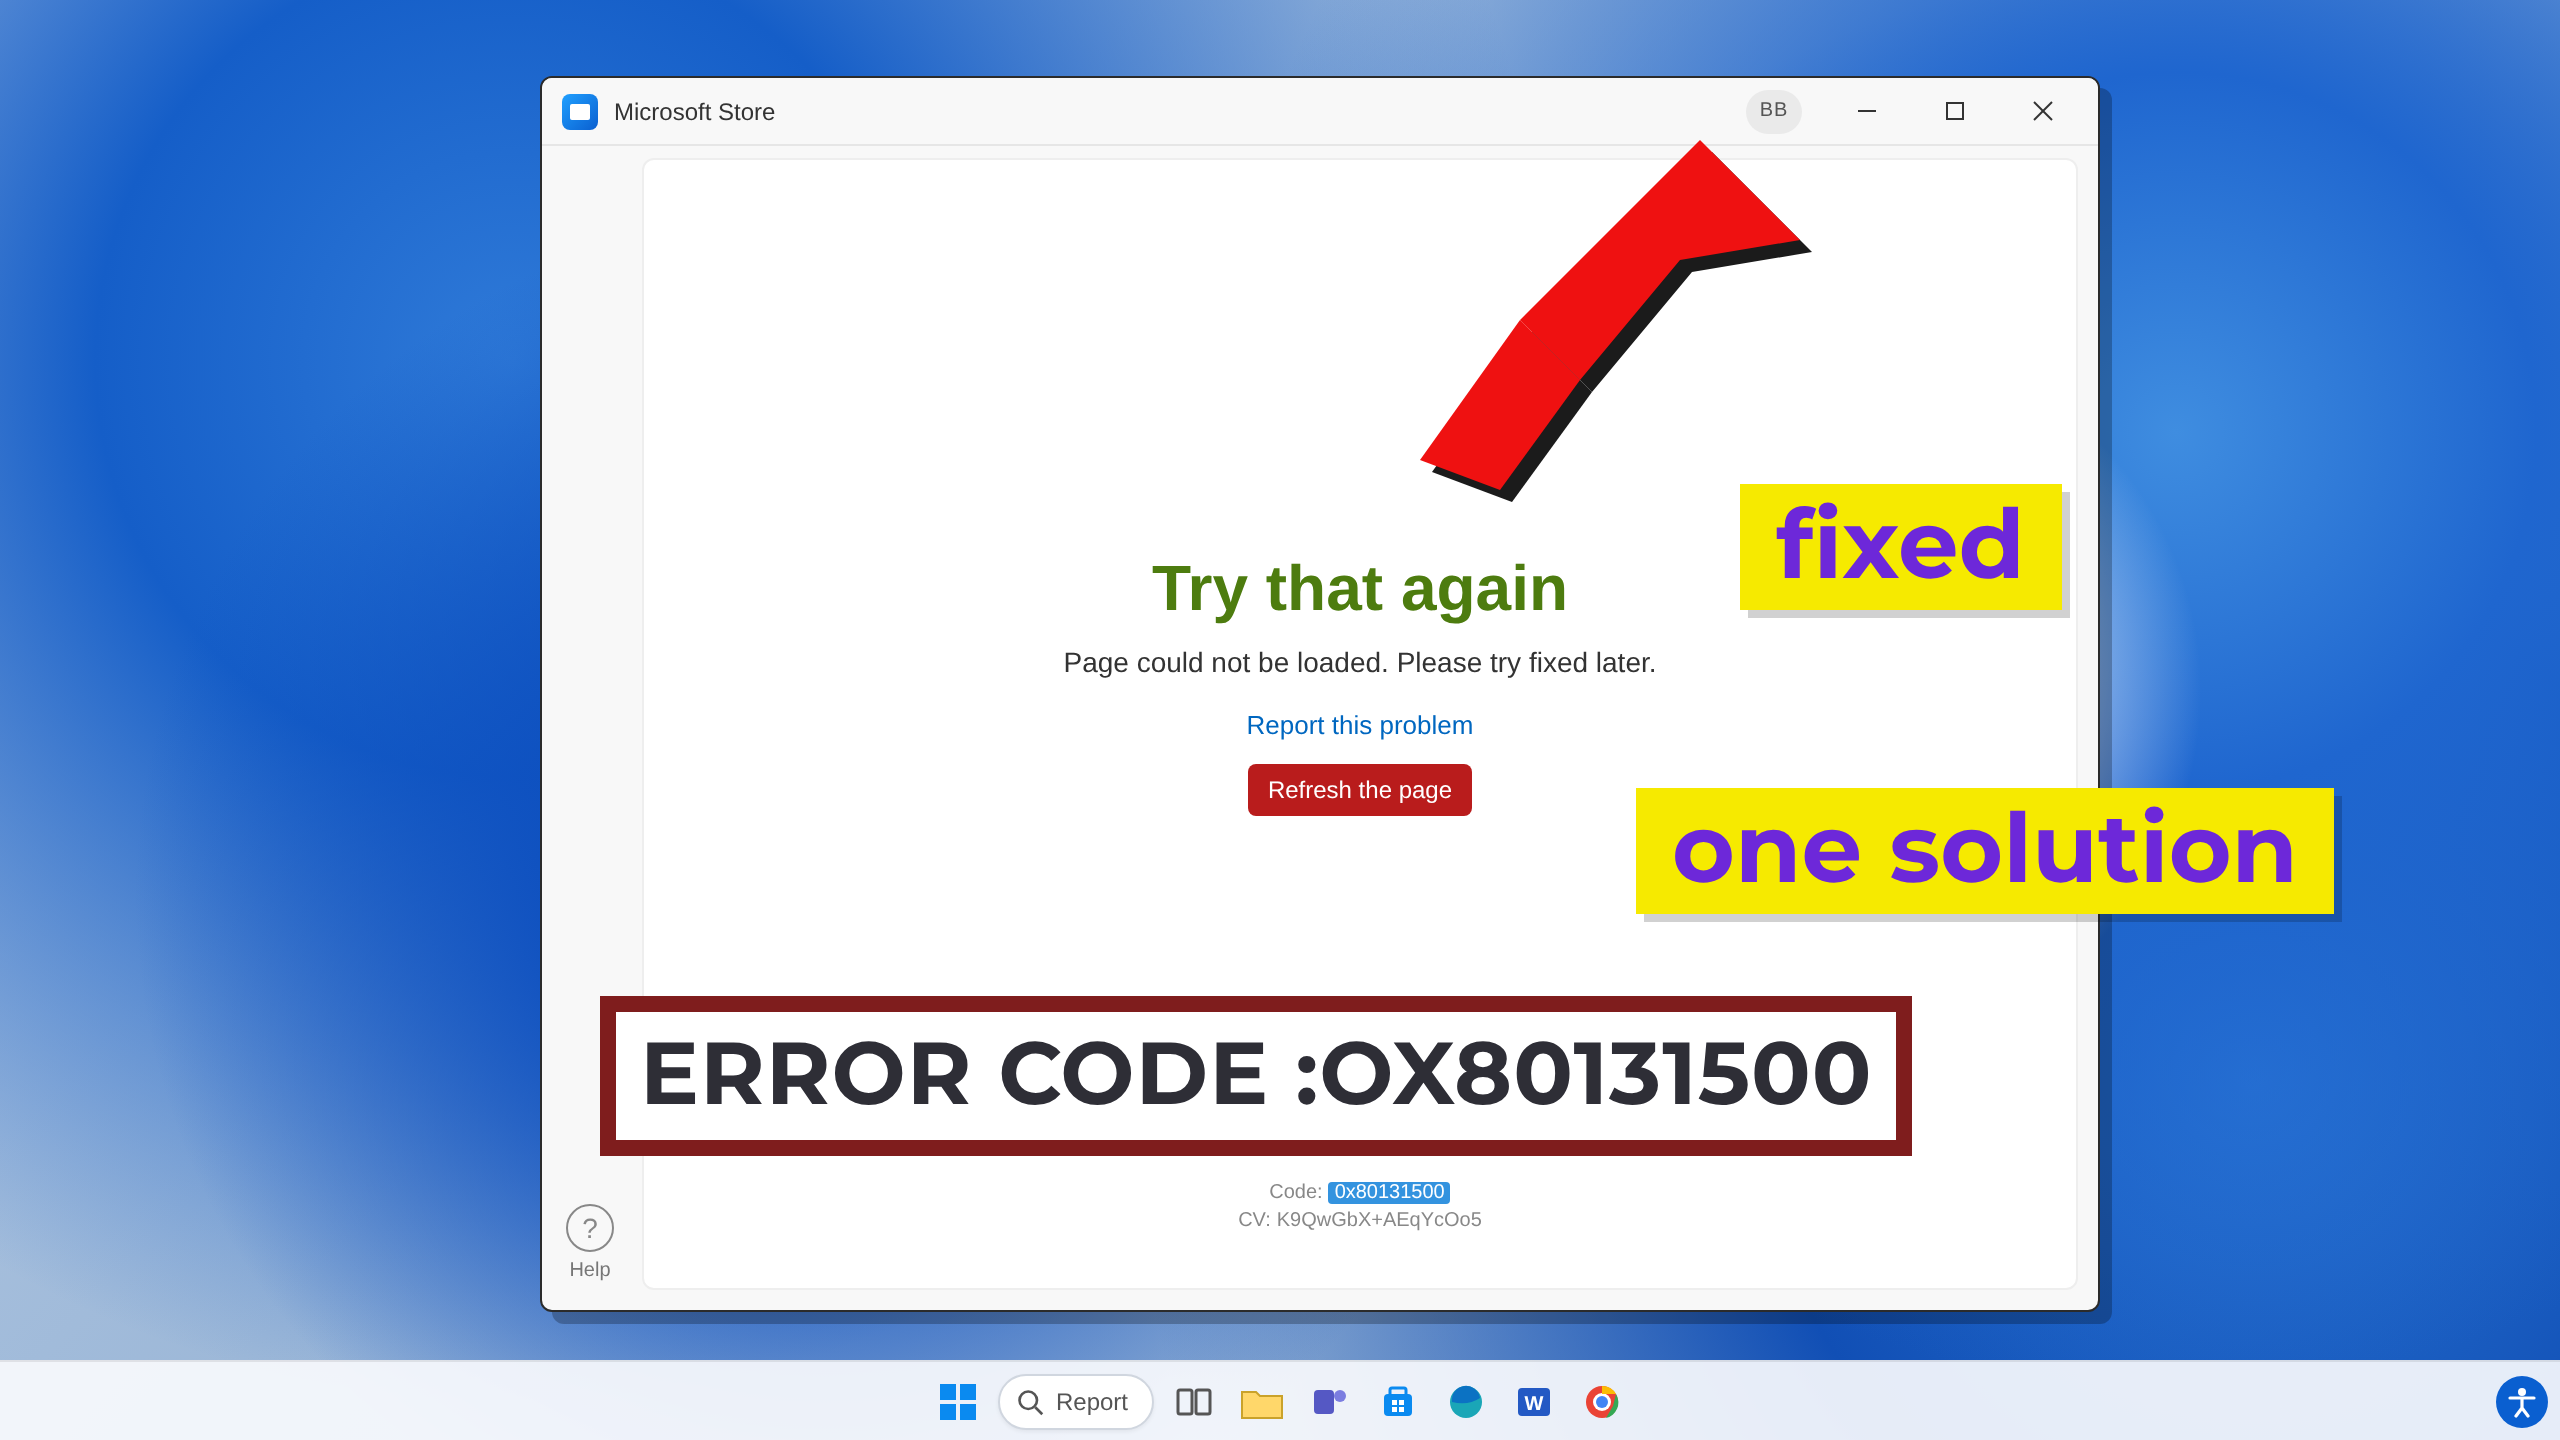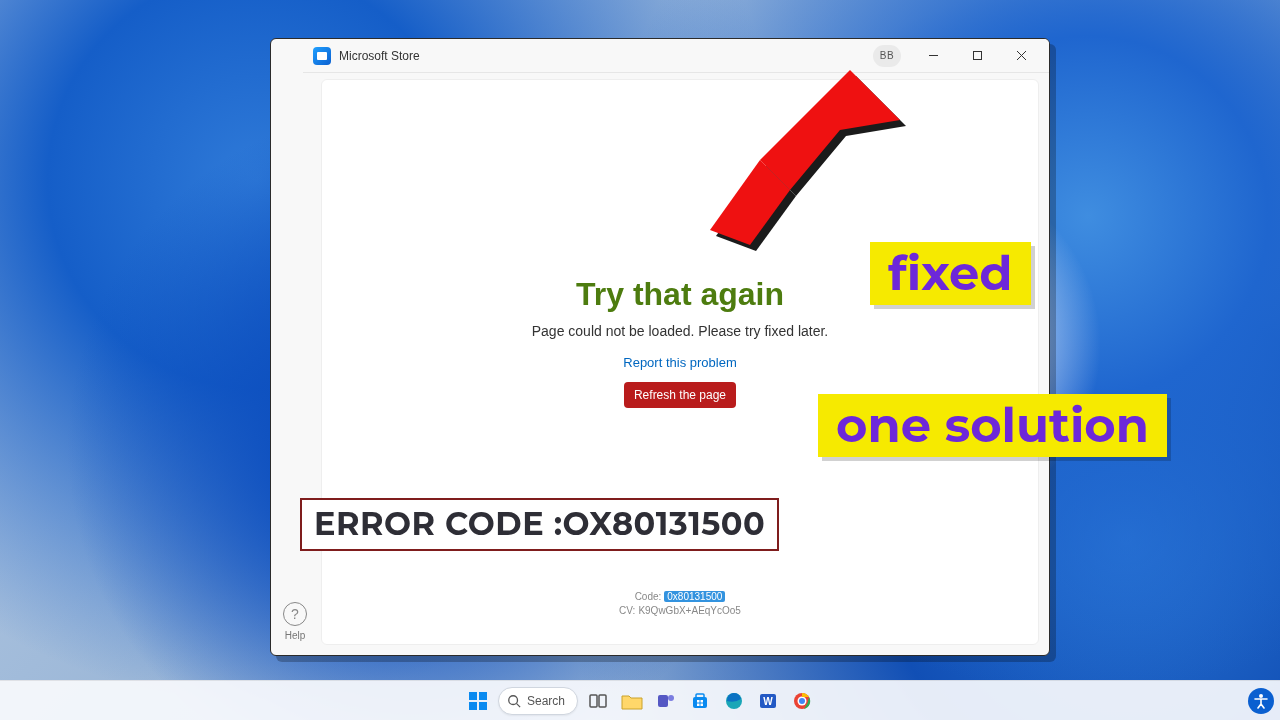--- a/index.html
+++ b/index.html
@@ -31,21 +31,20 @@
     border-radius: 6px;
     display: flex; flex-direction: column;
     overflow: hidden;
   }
   .titlebar {
     height: 34px;
     display: flex; align-items: center;
     padding: 0 6px 0 10px;
     background: #f8f8f8;
     border-bottom: 1px solid #e6e6e6;
-    margin-left: 32px;
   }
   .store-icon {
     width: 18px; height: 18px; border-radius: 4px;
     background: linear-gradient(135deg,#20a0ff,#0a5fd0);
     display:flex;align-items:center;justify-content:center;
     margin-right:8px;
   }
   .store-icon::after{content:"";width:10px;height:8px;background:#fff;border-radius:1px;}
   .title-text { font-size: 12px; color:#333; }
   .titlebar-spacer { flex:1; }
@@ -116,26 +115,26 @@
     line-height:1.15;
     box-shadow: 4px 4px 0 rgba(0,0,0,0.18);
   }
   .cap1 { left:870px; top:242px; }
   .cap2 { left:918px; top:318px; }
   .cap3 { left:818px; top:394px; }
 
   .error-caption {
     position:absolute;
     left:300px; top:498px;
-    border:2px solid #7f1d1d;
+    border:8px solid #7f1d1d;
     background:#fff;
     color:#2e2e36;
     font-family: Montserrat, "Segoe UI", Arial, sans-serif;
     font-weight:700;
-    font-size:32px;
+    font-size:44px;
     padding:4px 12px 6px 12px;
     letter-spacing:0.5px;
   }
 
   
   .arrow {
     position:absolute;
     left:700px; top:70px;
     width:220px;height:200px;
     pointer-events:none;
@@ -251,21 +250,21 @@
         <rect x="11" y="1" width="8" height="8" fill="#0a8af0"></rect>
         <rect x="1" y="11" width="8" height="8" fill="#0a8af0"></rect>
         <rect x="11" y="11" width="8" height="8" fill="#0a8af0"></rect>
       </svg>
     </div>
     <div class="search-pill">
       <svg viewBox="0 0 16 16">
           <circle cx="7" cy="7" r="5" fill="none" stroke="#555" stroke-width="1.5"></circle>
           <line x1="11" y1="11" x2="15" y2="15" stroke="#555" stroke-width="1.5"></line>
         </svg>
-      <span>Search</span>
+      <span>Report</span>
     </div>
     <div class="task-icon">
       <svg width="20" height="20" viewBox="0 0 20 20">
           <rect x="2" y="4" width="7" height="12" rx="1" fill="none" stroke="#555" stroke-width="1.5"></rect>
           <rect x="11" y="4" width="7" height="12" rx="1" fill="none" stroke="#555" stroke-width="1.5"></rect>
         </svg>
     </div>
     <div class="task-icon">
       <svg width="22" height="20" viewBox="0 0 22 20">
           <path d="M1 5 h7 l2 2 h11 v11 H1 z" fill="#ffd76a" stroke="#caa22a"></path>

